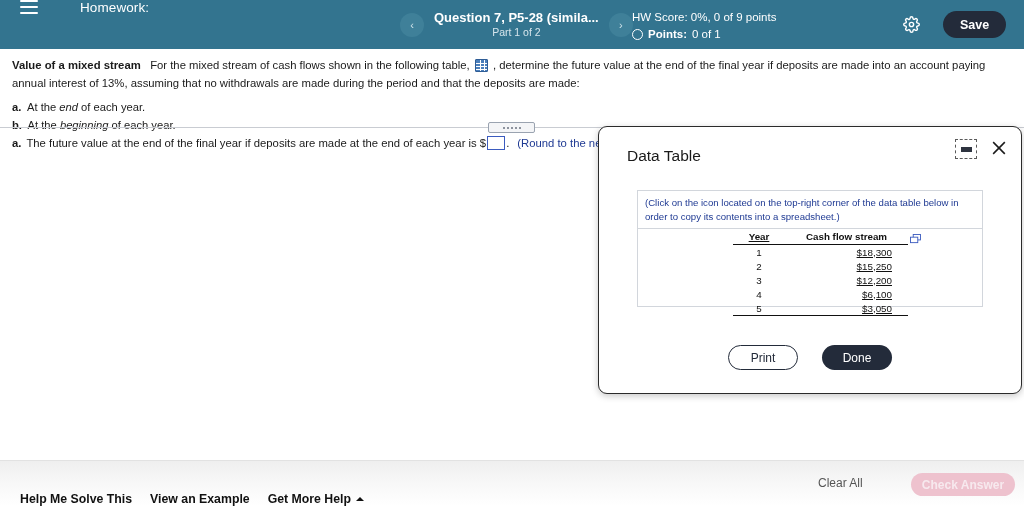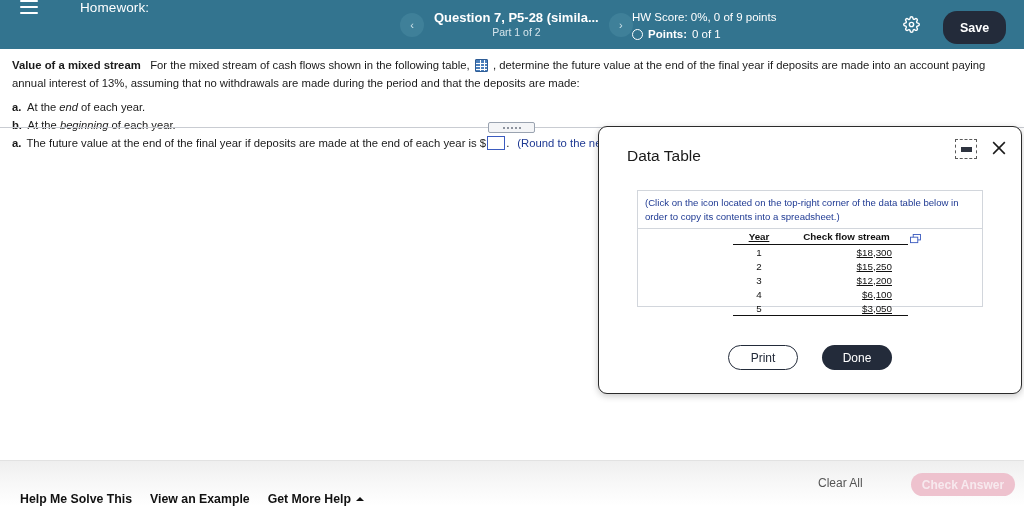--- a/index.html
+++ b/index.html
@@ -37,21 +37,21 @@
   .qtext .qpart { color:#d6e5ec; font-size:10.5px; margin-top:1px;}
 
   .score { position:absolute; left:632px; top:9px; line-height:1.45; }
   .score .row1 { font-size:11.5px; color:#ffffff;}
   .score .row1 b { font-weight:normal; }
   .score .row2 { font-size:11.5px; color:#ffffff; display:flex; align-items:center; gap:5px; }
   .radio-o { width:11px; height:11px; border:1.6px solid #fff; border-radius:50%; display:inline-block;}
 
   .gear { position:absolute; left:903px; top:16px; width:17px; height:17px; cursor:pointer;}
   .save-btn {
-    position:absolute; left:943px; top:11px; width:63px; height:33px;
+    position:absolute; left:943px; top:11px; width:63px; height:27px;
     background:#232b3a; color:#fff; border:none; border-radius:14px;
     font-size:12.5px; font-weight:bold; cursor:pointer;
     font-family:"Liberation Sans", sans-serif;
   }
 
   
   .qbody { position:absolute; left:0; top:49px; width:1024px; }
   .qline {
     padding:8px 12px 0 12px; font-size:11.3px; color:#1a1a1a; line-height:1.55;
     max-width:1010px;
@@ -254,21 +254,21 @@
         <line x1="5" y1="5" x2="19" y2="19"></line>
           <line x1="19" y1="5" x2="5" y2="19"></line>
       </svg>
     </div>
 
     <div class="tbl-wrap">
       <table class="dtable">
         <thead>
           <tr>
             <th class="y">Year</th>
-            <th class="c">Check flow stream</th>
+            <th class="c">Cash flow stream</th>
           </tr>
         </thead>
         <tbody>
           <tr>
             <td class="y">1</td>
             <td class="c">$18,300</td>
           </tr>
           <tr>
             <td class="y">2</td>
             <td class="c">$15,250</td>

